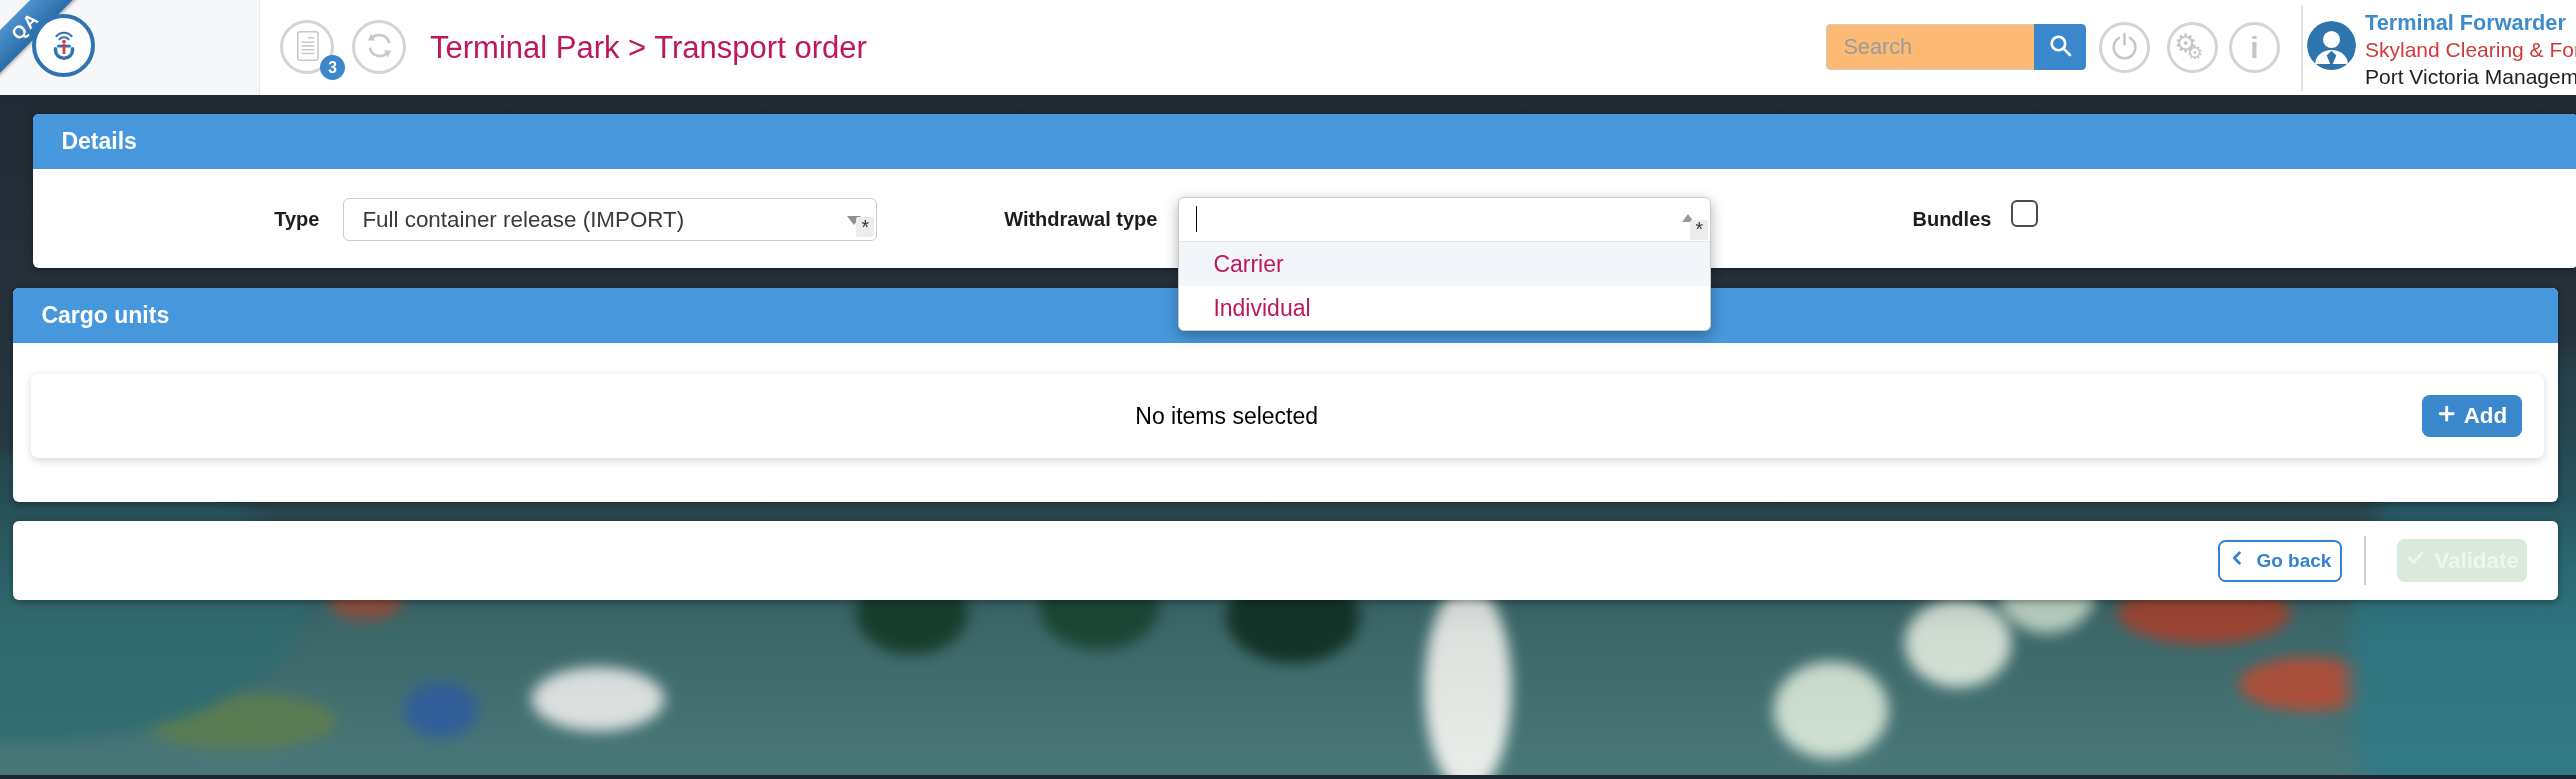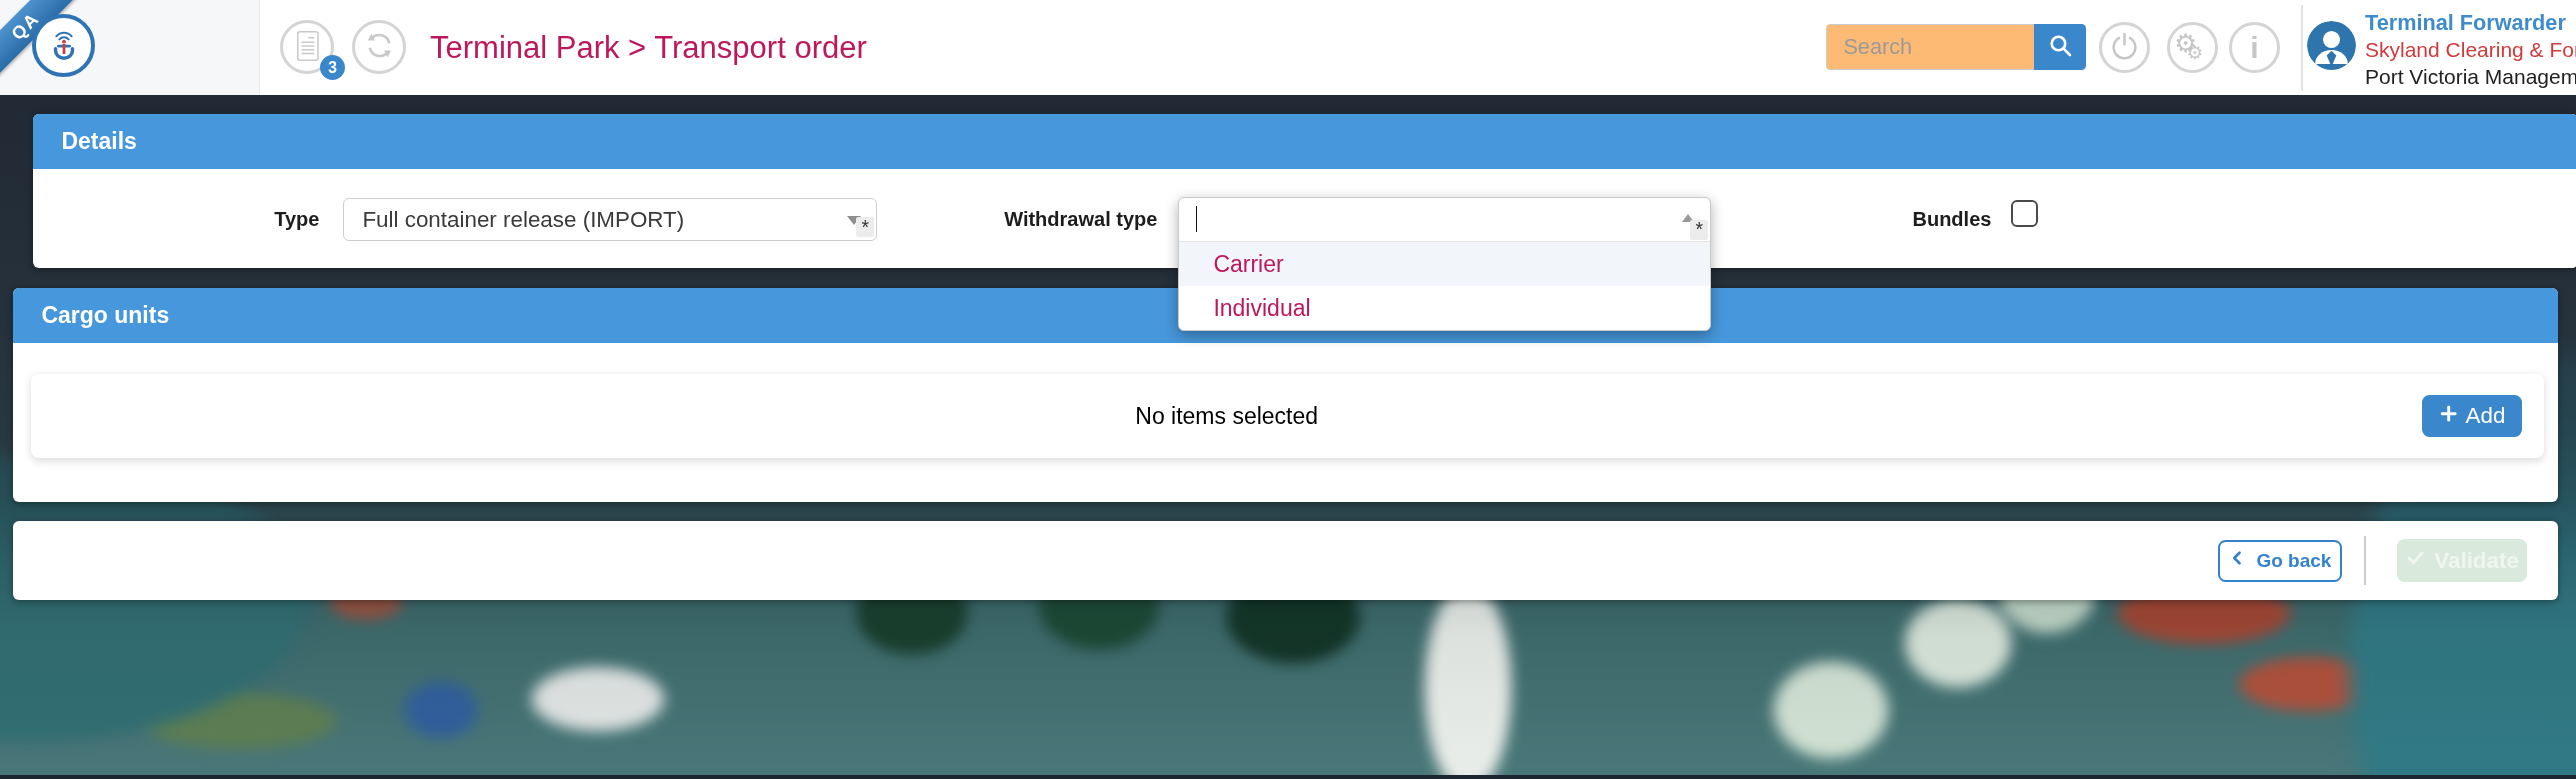--- a/index.html
+++ b/index.html
@@ -110,21 +110,21 @@
           color:#be185d;background:#fff;cursor:pointer;}
   .option.active{background:#f2f6fa;}
   .bundles-label{left:1795px;top:84px;width:163px;}
   .bundles-checkbox{position:absolute;left:1978px;top:86px;width:27px;height:27px;
                     border:2.2px solid #4a4a4a;border-radius:6px;box-sizing:border-box;background:#fff;cursor:pointer;}
 
   .cargo-card{position:absolute;left:18px;top:86px;width:2513px;height:84px;background:#fff;
               border-radius:7.5px;box-shadow:0 2.2px 9px rgba(0,0,0,.15);display:flex;align-items:center;}
   .empty-text{flex:1;text-align:center;font-size:23px;color:#000000;}
   .add-btn{margin-right:22.4px;width:100px;height:42px;background:#3b87cc;border:none;border-radius:7.5px;
-           color:#fff;font-size:22.4px;font-weight:normal;display:flex;align-items:center;
+           color:#fff;font-size:22.4px;font-weight:bold;display:flex;align-items:center;
            justify-content:center;gap:7.5px;cursor:pointer;font-family:inherit;}
 
   .goback-btn{position:absolute;left:2205px;top:18.7px;width:124px;height:42px;border:2.2px solid #3382cf;
               border-radius:7.5px;background:#fff;color:#3382cf;font-size:19px;font-weight:bold;
               display:flex;align-items:center;justify-content:center;gap:9px;box-sizing:border-box;
               cursor:pointer;font-family:inherit;}
   .footer-divider{position:absolute;left:2351px;top:15px;width:1.5px;height:49px;background:#ccc;}
   .validate-btn{position:absolute;left:2384px;top:18px;width:130px;height:43px;border:none;border-radius:7.5px;
                 background:#d9e9dc;color:#eef6ef;font-size:22.4px;font-weight:bold;display:flex;
                 align-items:center;justify-content:center;gap:9px;font-family:inherit;}

